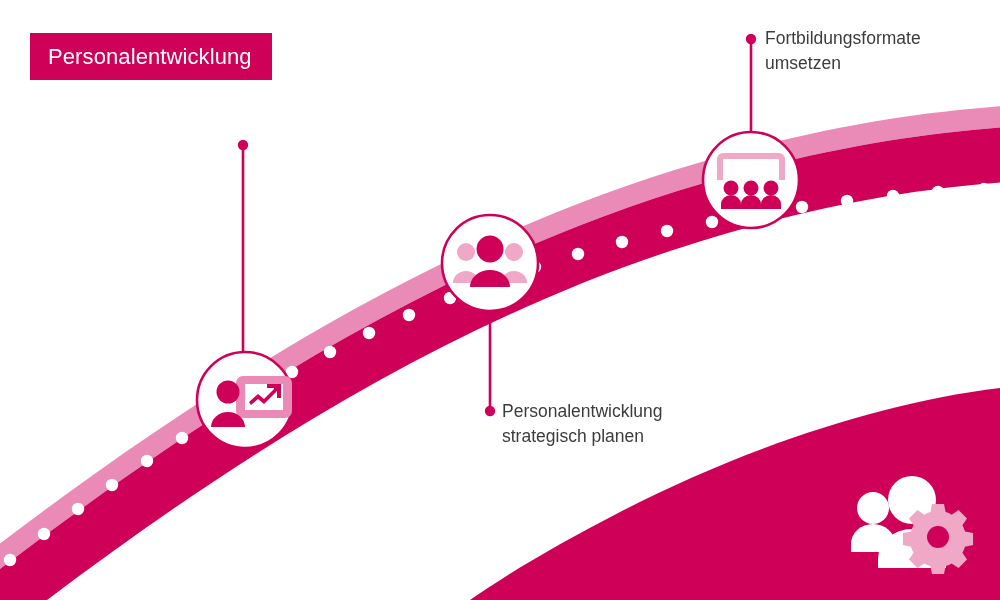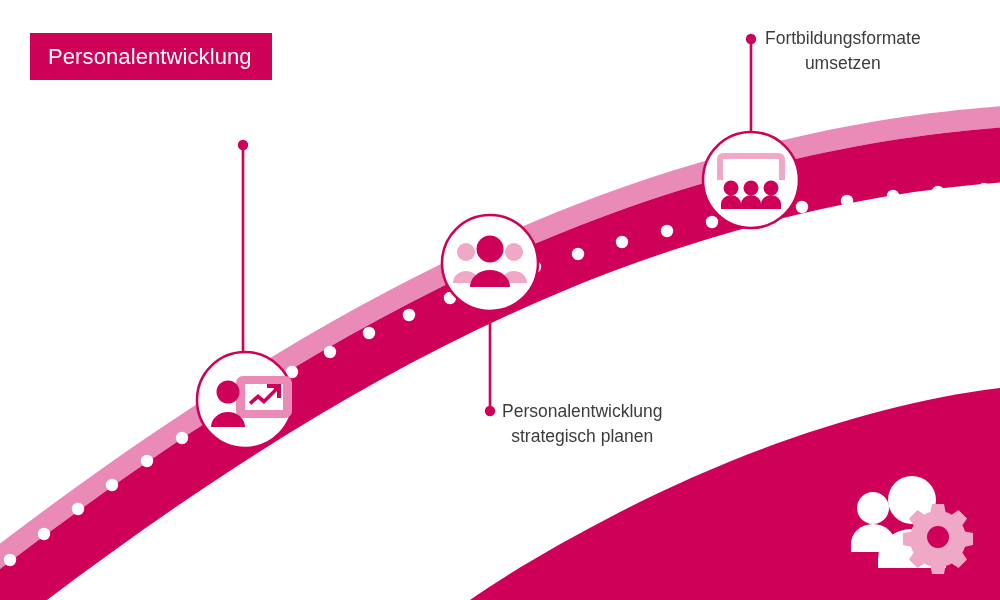--- a/index.html
+++ b/index.html
@@ -10,21 +10,20 @@
   }
   body {
     font-family: "Liberation Sans", sans-serif;
   }
   #stage {
     position: relative;
     width: 1000px;
     height: 600px;
     background: #ffffff;
     overflow: hidden;
-    text-align: center;
   }
   #artboard {
     position: absolute;
     top: 0;
     left: 0;
     width: 1000px;
     height: 600px;
   }
 
   

